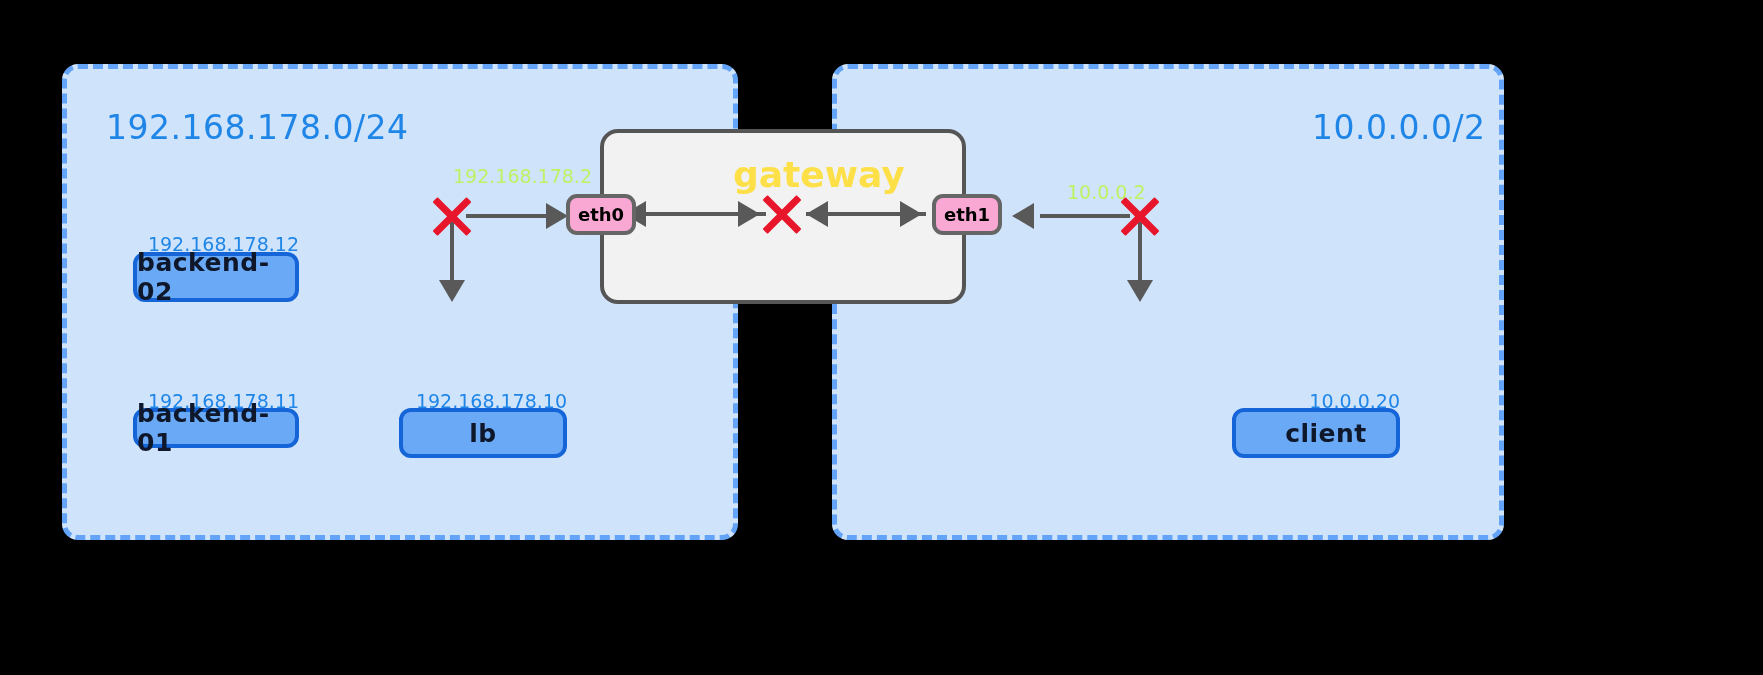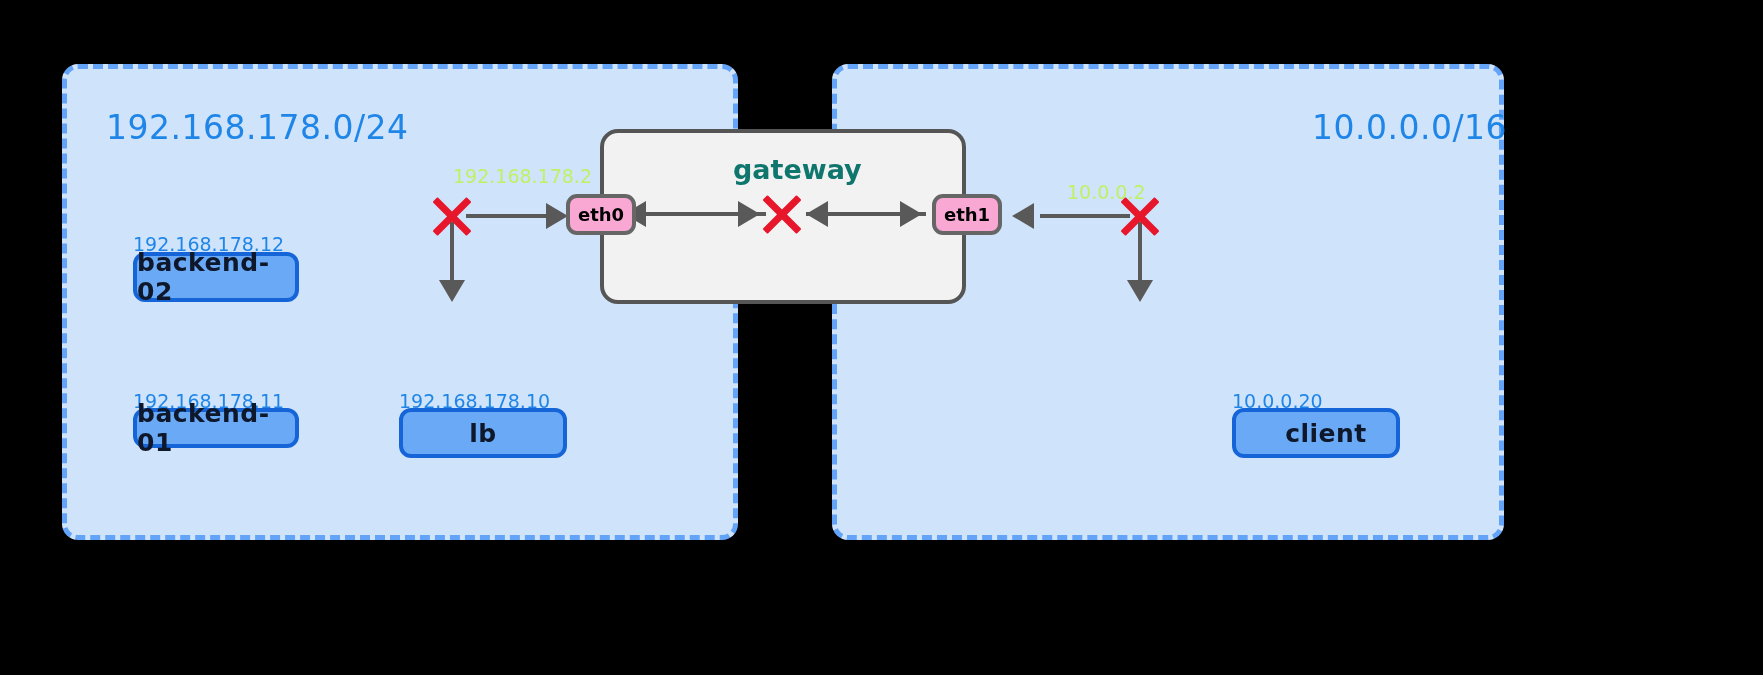--- a/index.html
+++ b/index.html
@@ -7,29 +7,29 @@
        font-family:"DejaVu Sans","Liberation Sans",sans-serif;}
   #stage{position:relative;width:1763px;height:675px;background:#000;}
 
   .subnet{position:absolute;background:#cfe3fb;border:5px dashed #63a4f8;
           border-radius:16px;box-sizing:border-box;}
   .subnet-label{position:absolute;color:#1f86e8;font-size:33px;
                 letter-spacing:.5px;white-space:nowrap;}
 
   .gateway{position:absolute;background:#f2f2f2;border:4px solid #555;
            border-radius:18px;box-sizing:border-box;}
-  .gateway-label{position:absolute;color:#0f766e;font-size:27px;font-weight:700;
+  .gateway-label{position:absolute;color:#fde047;font-size:36px;font-weight:700;
                  white-space:nowrap;}
 
   .node{position:absolute;background:#69a9f6;border:4px solid #1565d8;
         border-radius:12px;box-sizing:border-box;display:flex;
         align-items:center;justify-content:center;color:#0f172a;
         font-size:25px;font-weight:700;letter-spacing:.5px;}
   .node-ip{position:absolute;color:#1f86e8;font-size:19px;white-space:nowrap;
-           text-align:left;}
+           text-align:right;}
 
   .iface{position:absolute;background:#f9a8d4;border:4px solid #666;
          border-radius:11px;box-sizing:border-box;display:flex;
          align-items:center;justify-content:center;color:#000;
          font-size:18px;font-weight:700;z-index:6;}
 
   .iface-ip{position:absolute;color:#bef264;font-size:19px;white-space:nowrap;}
 
   .edge{position:absolute;background:#595959;height:4px;z-index:2;}
   .vedge{position:absolute;background:#595959;width:4px;z-index:2;}
@@ -58,21 +58,21 @@
   <div class="node-ip" style="left:133px;top:233px;width:166px;">192.168.178.12</div>
   <div class="node" style="left:133px;top:252px;width:166px;height:50px;">backend-02</div>
 
   <div class="node-ip" style="left:133px;top:390px;width:166px;">192.168.178.11</div>
   <div class="node" style="left:133px;top:408px;width:166px;height:40px;">backend-01</div>
 
   <div class="node-ip" style="left:399px;top:390px;width:168px;">192.168.178.10</div>
   <div class="node" style="left:399px;top:408px;width:168px;height:50px;">lb</div>
 
   <div class="subnet" style="left:832px;top:64px;width:672px;height:476px;"></div>
-  <div class="subnet-label" style="left:1312px;top:108px;">10.0.0.0/16</div>
+  <div class="subnet-label" style="left:1312px;top:108px;">10.0.0.0/2</div>
 
   <div class="node-ip" style="left:1232px;top:390px;width:168px;">10.0.0.20</div>
   <div class="node" style="left:1232px;top:408px;width:168px;height:50px;padding-left:20px;">client</div>
 
   <div class="gateway" style="left:600px;top:129px;width:366px;height:175px;"></div>
   <div class="gateway-label" style="left:733px;top:154px;">gateway</div>
 
   <div class="iface-ip" style="left:453px;top:165px;">192.168.178.2</div>
 
   <div class="edge" style="left:466px;top:214px;width:88px;"></div>

